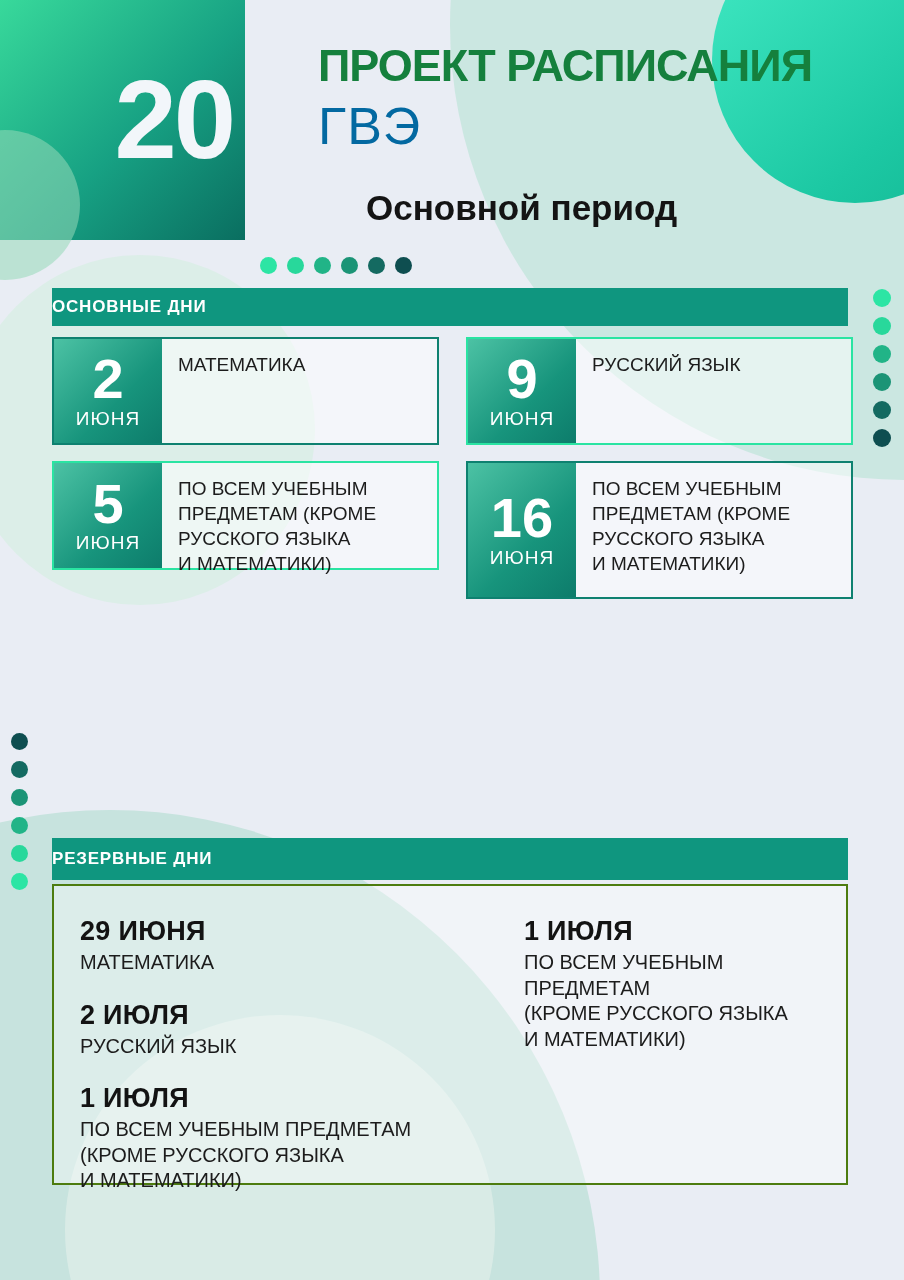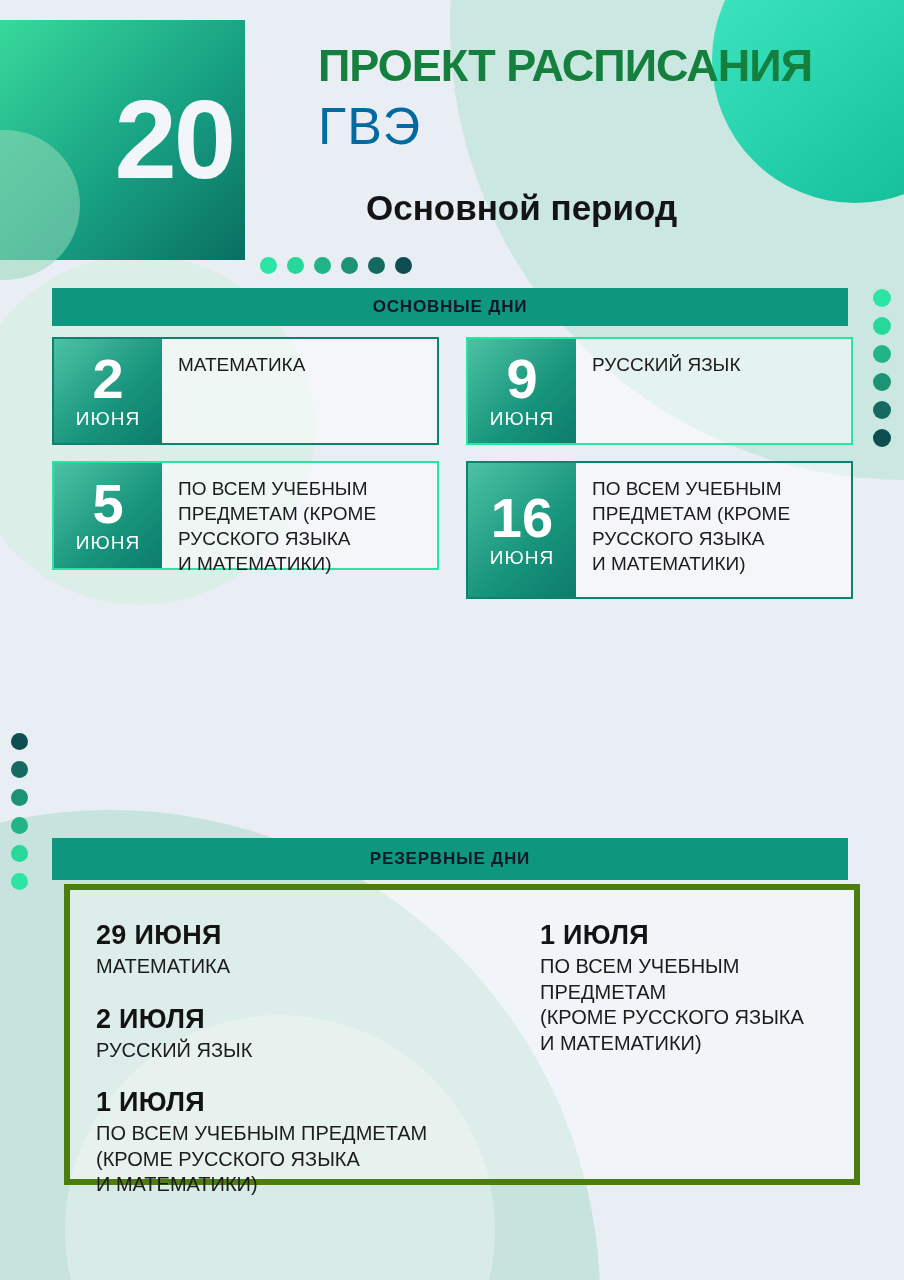--- a/index.html
+++ b/index.html
@@ -17,43 +17,42 @@
   #bg-bottomleft-big  { left:-380px; top:810px; width:980px; height:980px; background:#c7e3de; z-index:0; }
   #bg-bottomleft-inner{ left:65px;  top:1015px; width:430px; height:430px; background:#d9ebe6; z-index:1; }
   #bg-green-overlay   { left:-70px; top:130px; width:150px; height:150px; background:rgba(150,216,184,0.55); z-index:3; }
 
   
   #year-square {
     position:absolute; left:0; top:0; width:245px; height:240px; z-index:2;
     background:linear-gradient(135deg,#38d99b 0%,#17a183 55%,#0a6e60 100%);
     display:flex; flex-direction:column; justify-content:center; align-items:flex-end;
     padding-right:12px;
-    margin-top:20px;
   }
   .year-line { font-size:112px; font-weight:800; line-height:0.9; color:#f2f6fa; letter-spacing:-3px; }
 
   
   #poster-title   { position:absolute; left:318px; top:40px;  font-size:45px; font-weight:800; color:#15803d; letter-spacing:-1px; z-index:5; }
   #poster-subtitle{ position:absolute; left:318px; top:96px;  font-size:52px; font-weight:400; color:#0369a1; letter-spacing:1px; z-index:5; }
   #poster-period  { position:absolute; left:318px; top:188px; font-size:35px; font-weight:800; color:#141414; z-index:5;margin-left:48px; }
 
   
   .dot { display:block; border-radius:50%; }
   #dots-row  { position:absolute; left:260px; top:257px; display:flex; gap:10px; z-index:5; }
   #dots-row .dot { width:17px; height:17px; }
   #dots-right { position:absolute; left:873px; top:289px; display:flex; flex-direction:column; gap:10px; z-index:5; }
   #dots-right .dot { width:18px; height:18px; }
   #dots-left { position:absolute; left:11px; top:733px; display:flex; flex-direction:column; gap:11px; z-index:5; }
   #dots-left .dot { width:17px; height:17px; }
 
   
   .section-bar {
     position:absolute; left:52px; width:796px; background:#0f967f; z-index:5;
-    color:#0f172a; font-weight:700; font-size:17px; letter-spacing:0.8px;
-    display:flex; align-items:center; justify-content:center;
+    color:#ffffff; font-weight:700; font-size:17px; letter-spacing:0.8px;
+    display:flex; align-items:center; justify-content:flex-start;
   }
   #main-days-bar    { top:288px; height:38px; }
   #reserve-days-bar { top:838px; height:42px; }
 
   
   .card { position:absolute; display:flex; border:2px solid; z-index:5; }
   .card--dark   { border-color:#0e8170; }
   .card--bright { border-color:#2ae4a2; }
   #card-0 { left:52px;  top:337px; width:387px; height:108px; }
   #card-1 { left:466px; top:337px; width:387px; height:108px; }
@@ -67,22 +66,22 @@
   .card-day   { font-size:56px; font-weight:800; line-height:0.95; }
   .card-month { font-size:19px; font-weight:400; letter-spacing:1px; margin-top:2px; }
   .card-body {
     flex:1; background:rgba(255,255,255,0.5);
     padding:13px 16px; font-size:19px; font-weight:500; line-height:1.32;
     color:#1c1c1c; white-space:pre-line;
   }
 
   
   #reserve-box {
-    position:absolute; left:64px; top:884px; width:796px; height:301px; z-index:5;
-    border:6px solid #4d7c0f; background:rgba(255,255,255,0.38);
+    position:absolute; left:52px; top:884px; width:796px; height:301px; z-index:5;
+    border:2px solid #4d7c0f; background:rgba(255,255,255,0.38);
     display:flex; padding:30px 26px;
   }
   .res-col { display:flex; flex-direction:column; gap:24px; }
   .res-col--left  { width:444px; flex:none; }
   .res-col--right { flex:1; }
   .res-date { font-size:27px; font-weight:800; color:#131313; letter-spacing:0.3px; }
   .res-sub  { font-size:20px; font-weight:500; color:#1c1c1c; line-height:1.28; white-space:pre-line; margin-top:3px; }
 </style>
 </head>
 <body>

